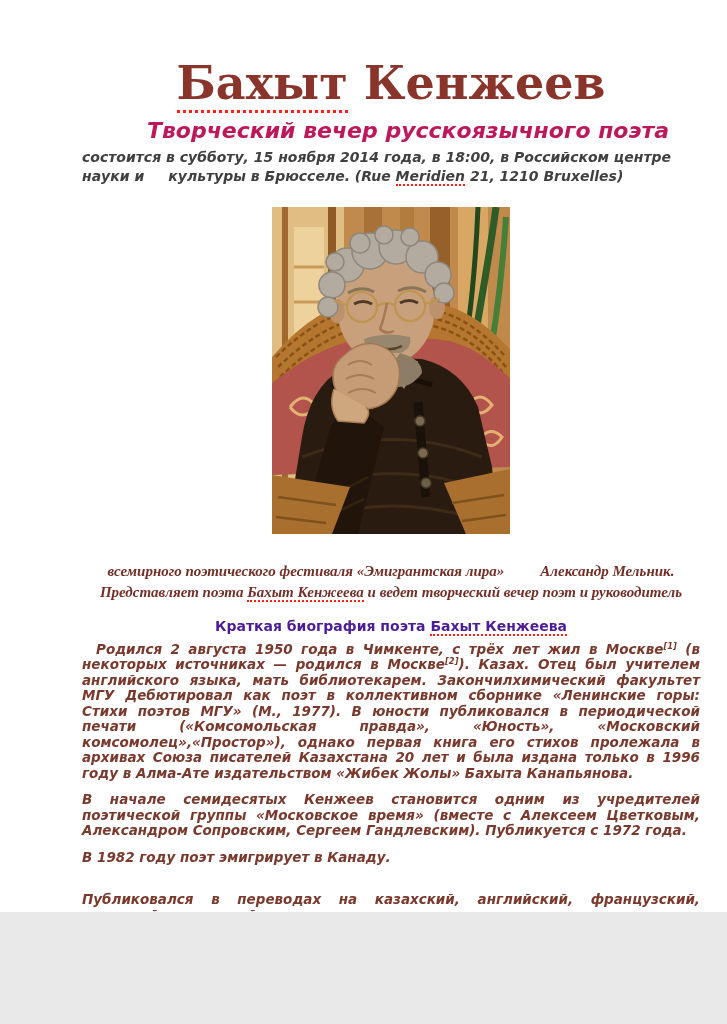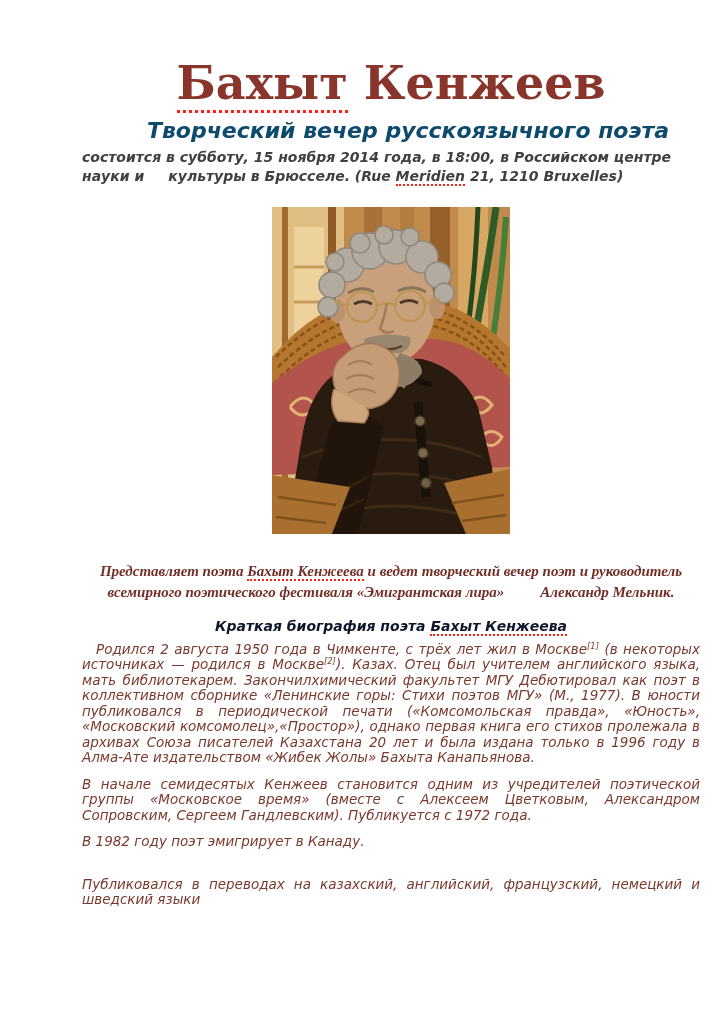--- a/index.html
+++ b/index.html
@@ -1,18 +1,18 @@
 <!DOCTYPE html>
 <html lang="ru"><head>
 <meta charset="utf-8">
 <style>
   html,body { margin:0; padding:0; background:#e9e9e9; }
   .page {
     position:relative;
-    width:727px; height:1024px;
+    width:727px; height:912px;
     margin:0 auto;
     background:#ffffff;
     overflow:hidden;
     box-sizing:border-box;
     padding:58px 40px 0 82px; 
   }
   .content { width:618px; }
 
   
   h1.doc-title {
@@ -28,21 +28,21 @@
   h1.doc-title .spell { border-bottom:3px dotted #ff1f15; }
 
   h2.doc-subtitle {
     margin:8px 0 0 34px; padding:0;
     text-align:center;
     font-family:"DejaVu Sans","Liberation Sans",sans-serif;
     font-style:italic;
     font-weight:bold;
     font-size:22px;
     line-height:1.15;
-    color:#0c4a6e;
+    color:#be185d;
   }
 
   .event-lines {
     margin-top:5px;
     font-family:"DejaVu Sans","Liberation Sans",sans-serif;
     font-style:italic; font-weight:bold;
     font-size:14px; line-height:19px;
     color:#404040;
   }
 
@@ -63,29 +63,29 @@
     font-style:italic; font-weight:bold;
     font-size:15px; line-height:21px;
     color:#722f28;
   }
 
   
   .bio-heading {
     margin-top:14px;
     text-align:center;
     font-family:"DejaVu Sans","Liberation Sans",sans-serif;
-    font-style:italic; font-weight:bold;
+    font-weight:bold;
     font-size:14px; line-height:18px;
-    color:#0f172a;
+    color:#4c1d95;
   }
   .bio p {
     margin:11px 0 0 0;
     text-align:justify;
     font-family:"DejaVu Sans","Liberation Sans",sans-serif;
-    font-style:italic; font-weight:normal;
+    font-style:italic; font-weight:bold;
     font-size:13.5px; line-height:15.5px;
     color:#7a392d;
   }
   .bio p.first { text-indent:14px; margin-top:7px; }
   .bio p.last { margin-top:27px; }
 
   
   .spell { border-bottom:2px dotted #ff1f15; }
   sup { font-size:0.62em; line-height:0; }
   .tab-gap  { display:inline-block; width:24px; }
@@ -184,22 +184,22 @@
         <path d="M76,158 Q88,150 100,158 M74,172 Q88,164 102,172 M76,186 Q90,178 104,186" stroke="#a77d55" stroke-width="2" fill="none"></path>
         <path d="M62,182 Q56,200 66,214 L92,216 Q100,206 94,200" fill="#cfa77f" stroke="#a77d55" stroke-width="1.5"></path>
 
         <path d="M0,268 L78,280 L60,327 L0,327 Z" fill="#a96f2e"></path>
         <path d="M238,262 L172,276 L194,327 L238,327 Z" fill="#a96f2e"></path>
         <path d="M6,290 L64,298 M4,310 L54,316 M232,288 L180,296 M234,308 L190,314" stroke="#7f511c" stroke-width="2.5" fill="none"></path>
       </svg>
     </figure>
 
     <div class="presenter">
+      <div><span>всемирного поэтического фестиваля «Эмигрантская лира»</span><span class="wide-gap"></span><span>Александр Мельник.</span></div>
       <div><span>Представляет поэта </span><span class="spell">Бахыт Кенжеева</span><span> и ведет творческий вечер поэт и руководитель</span></div>
-      <div><span>всемирного поэтического фестиваля «Эмигрантская лира»</span><span class="wide-gap"></span><span>Александр Мельник.</span></div>
     </div>
 
     <div class="bio">
       <div class="bio-heading"><span>Краткая биография поэта </span><span class="spell">Бахыт Кенжеева</span></div>
       <p class="first"><span>Родился 2 августа 1950 года в Чимкенте, с трёх лет жил в Москве</span><sup>[1]</sup><span> (в некоторых источниках — родился в Москве</span><sup>[2]</sup><span>). Казах. Отец был учителем английского языка, мать библиотекарем. Закончилхимический факультет МГУ Дебютировал как поэт в коллективном сборнике «Ленинские горы: Стихи поэтов МГУ» (М., 1977). В юности публиковался в периодической печати («Комсомольская правда», «Юность», «Московский комсомолец»,«Простор»), однако первая книга его стихов пролежала в архивах Союза писателей Казахстана 20 лет и была издана только в 1996 году в Алма-Ате издательством «Жибек Жолы» Бахыта Канапьянова.</span></p>
       <p><span>В начале семидесятых Кенжеев становится одним из учредителей поэтической группы «Московское время» (вместе с Алексеем Цветковым, Александром Сопровским, Сергеем Гандлевским). Публикуется с 1972 года.</span></p>
       <p><span>В 1982 году поэт эмигрирует в Канаду.</span></p>
       <p class="last"><span>Публиковался в переводах на казахский, английский, французский, немецкий и шведский языки</span></p>
     </div>
 

